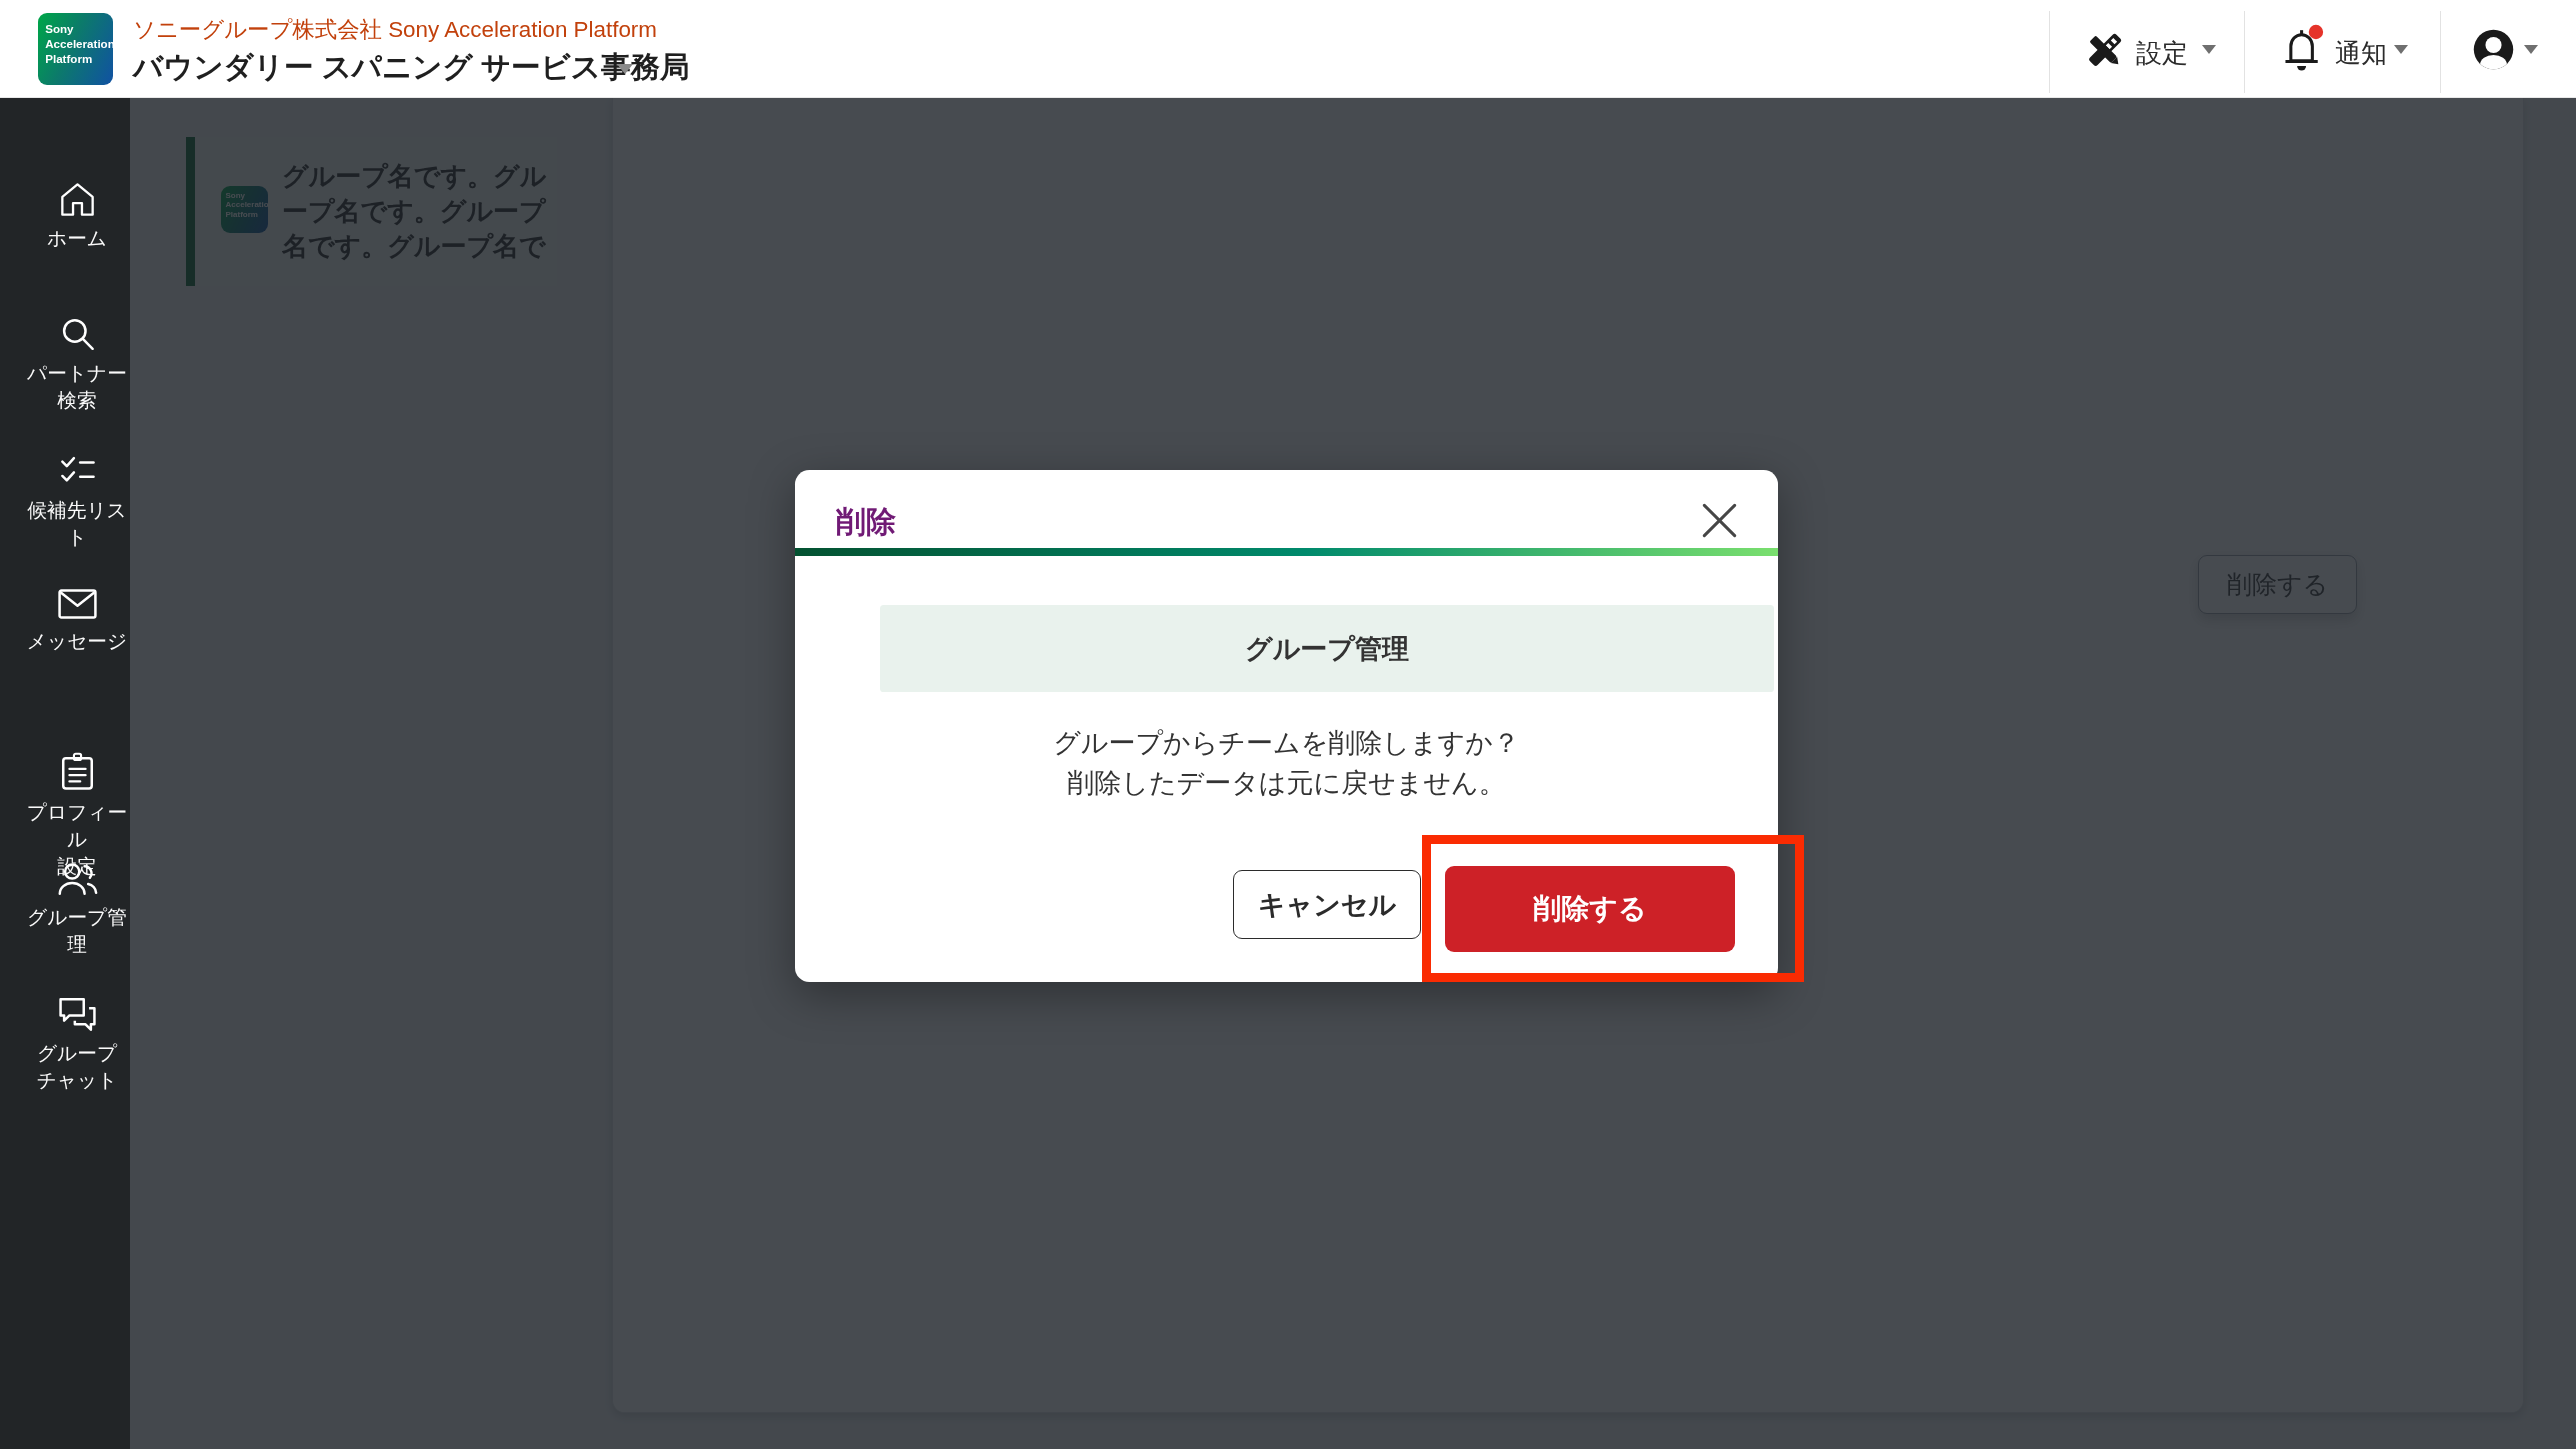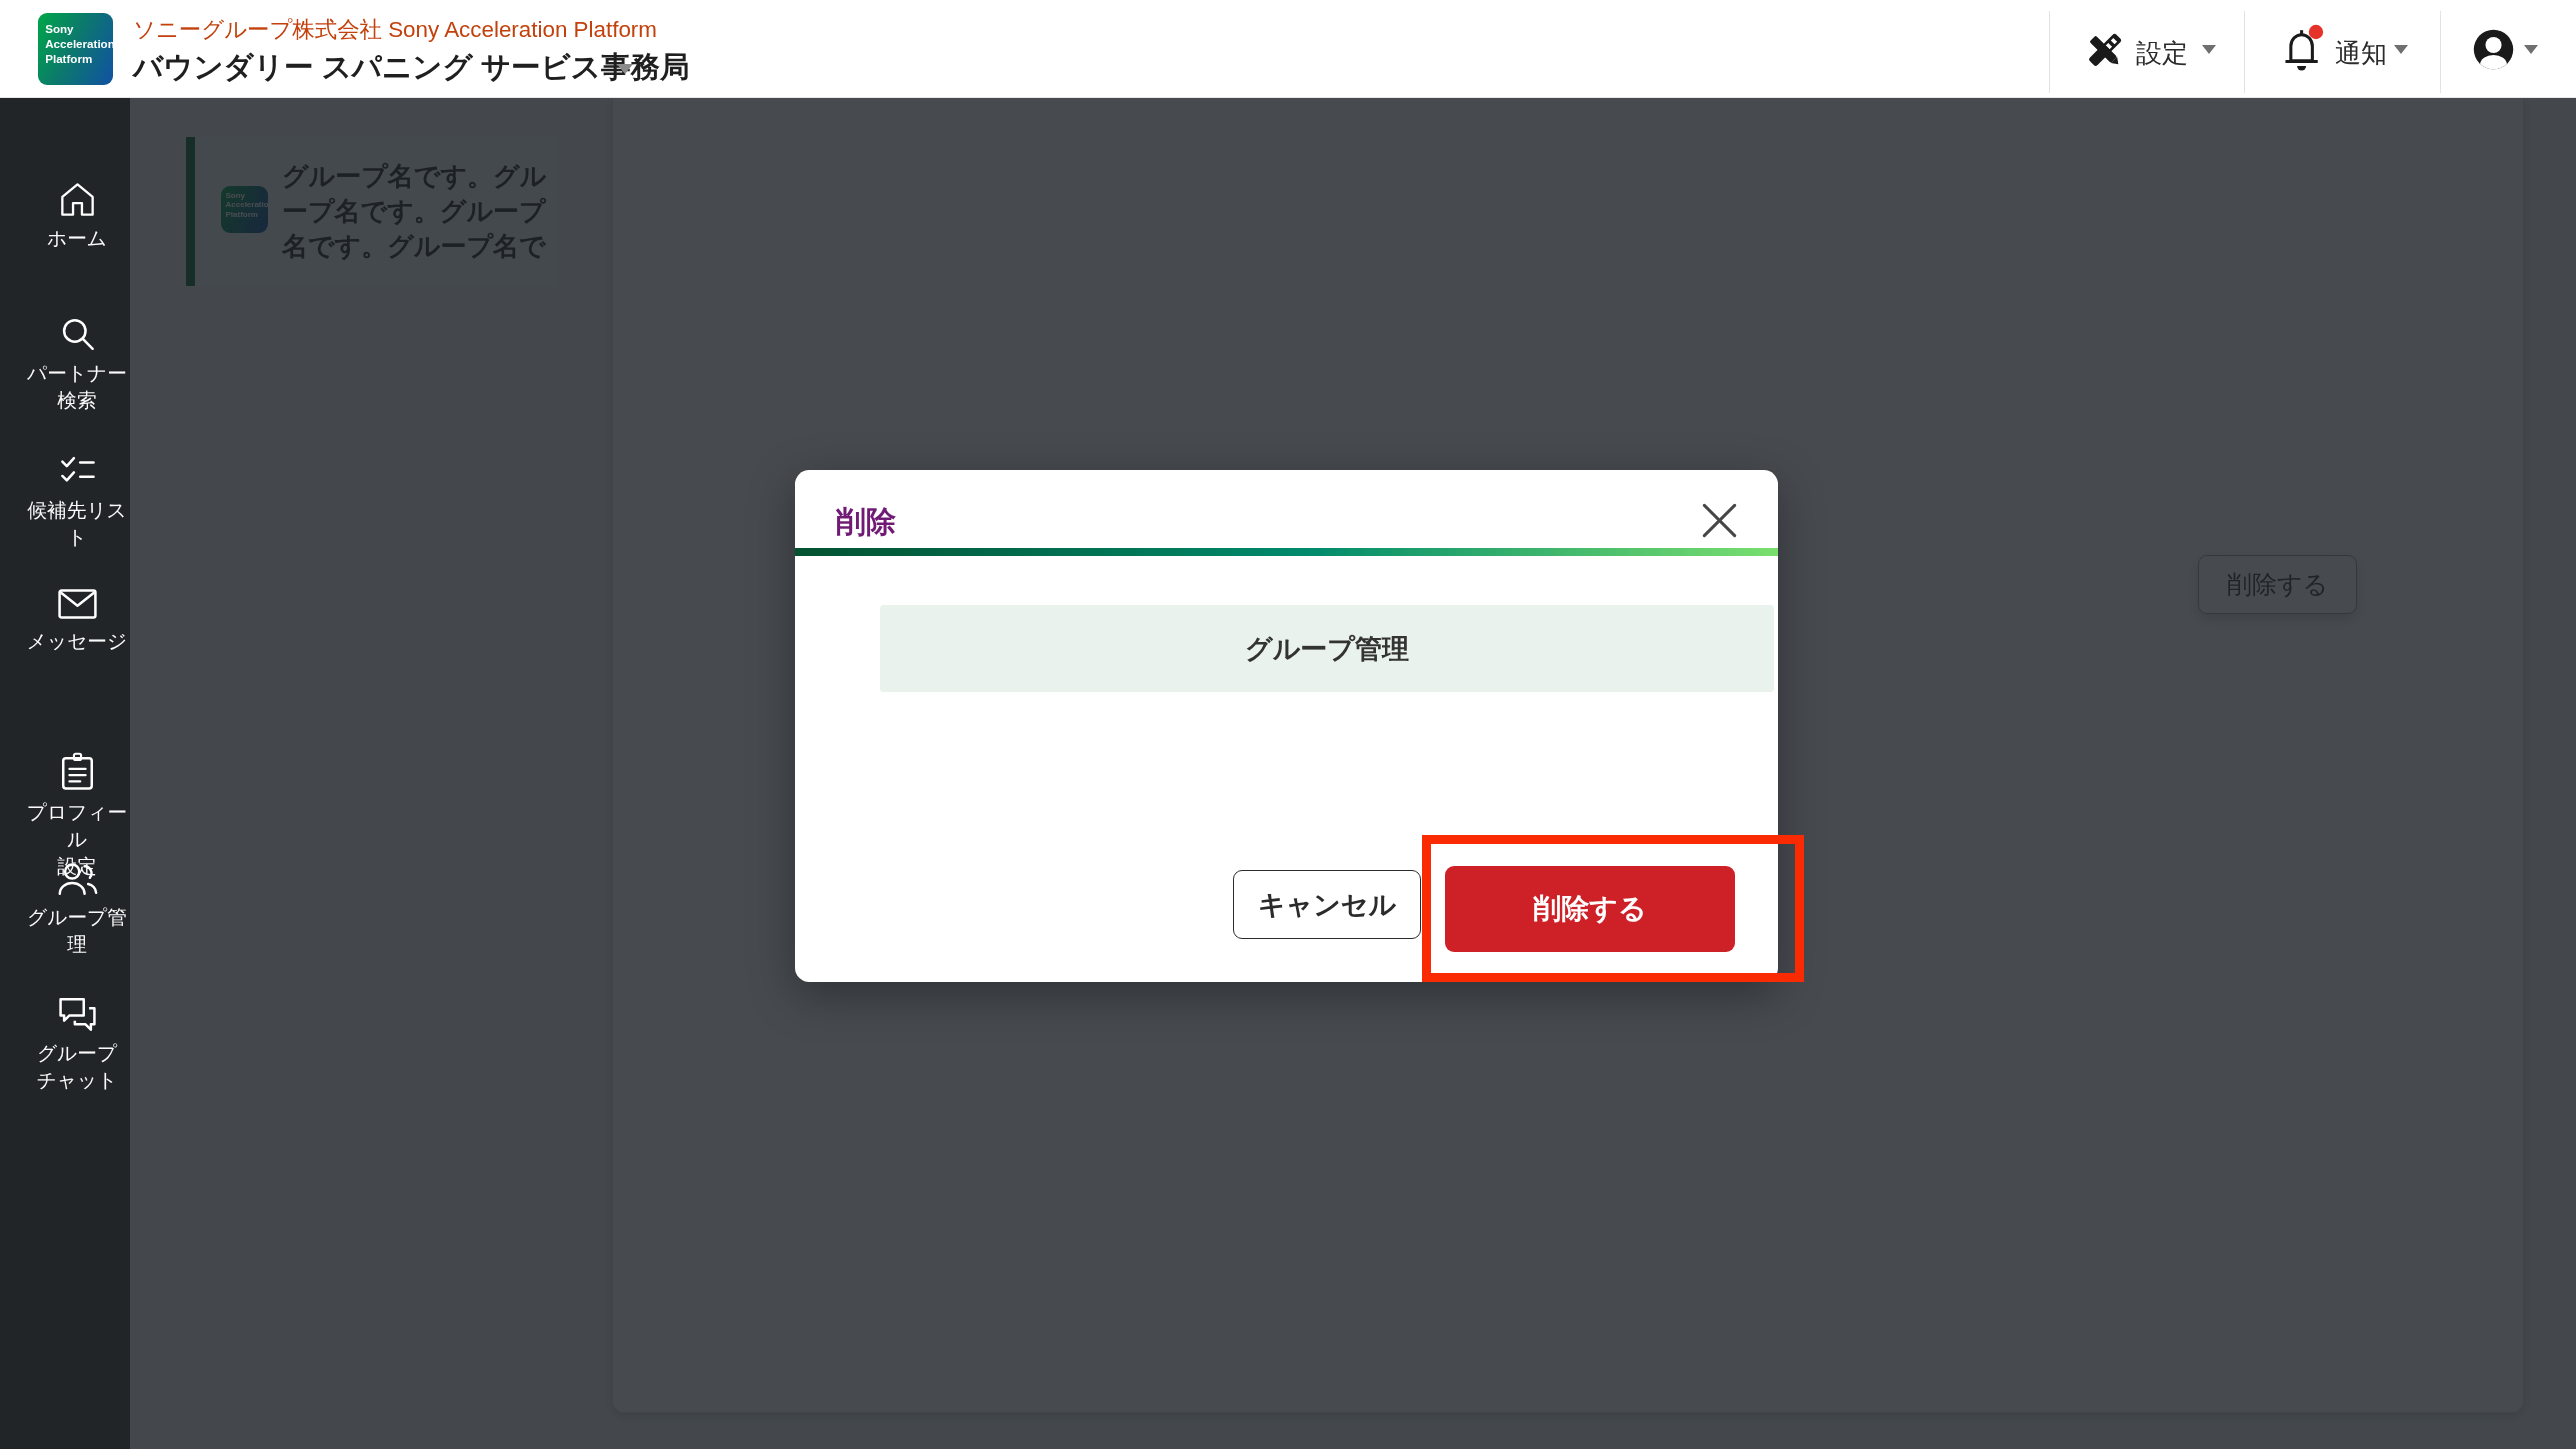--- a/index.html
+++ b/index.html
@@ -312,20 +312,22 @@
   <div class="modal">
     <div class="modal-title">削除</div>
     <button class="modal-close">
       <svg width="41" height="41" viewBox="0 0 46 46">
         <line x1="6" y1="6" x2="40" y2="40" stroke="#464646" stroke-width="3.4" stroke-linecap="round"></line>
         <line x1="40" y1="6" x2="6" y2="40" stroke="#464646" stroke-width="3.4" stroke-linecap="round"></line>
       </svg>
     </button>
     <div class="modal-grad"></div>
     <div class="modal-tag">グループ管理</div>
+    <div class="modal-msg">グループからチームを削除しますか？
+削除したデータは元に戻せません。</div>
     <button class="btn-cancel">キャンセル</button>
     <button class="btn-confirm">削除する</button>
   </div>
 
   <div class="annotation"></div>
 
 </div>
 
 
 </body></html>

